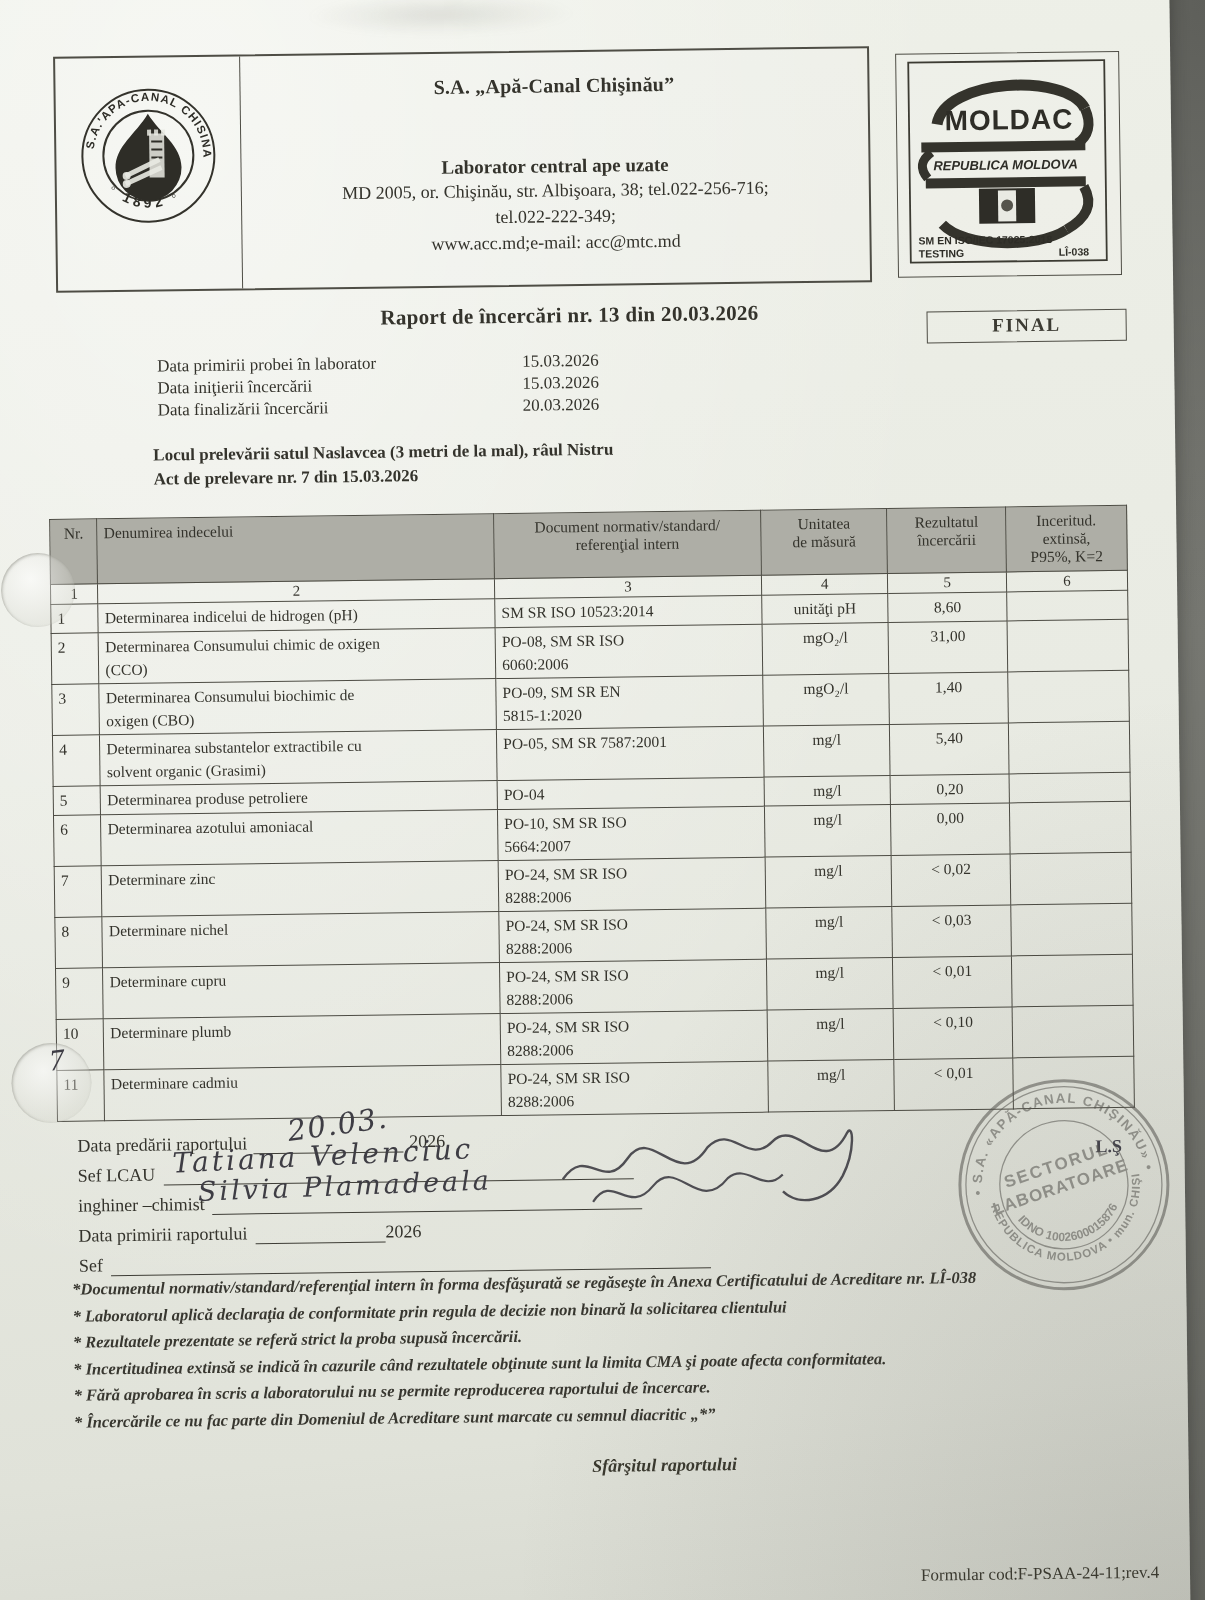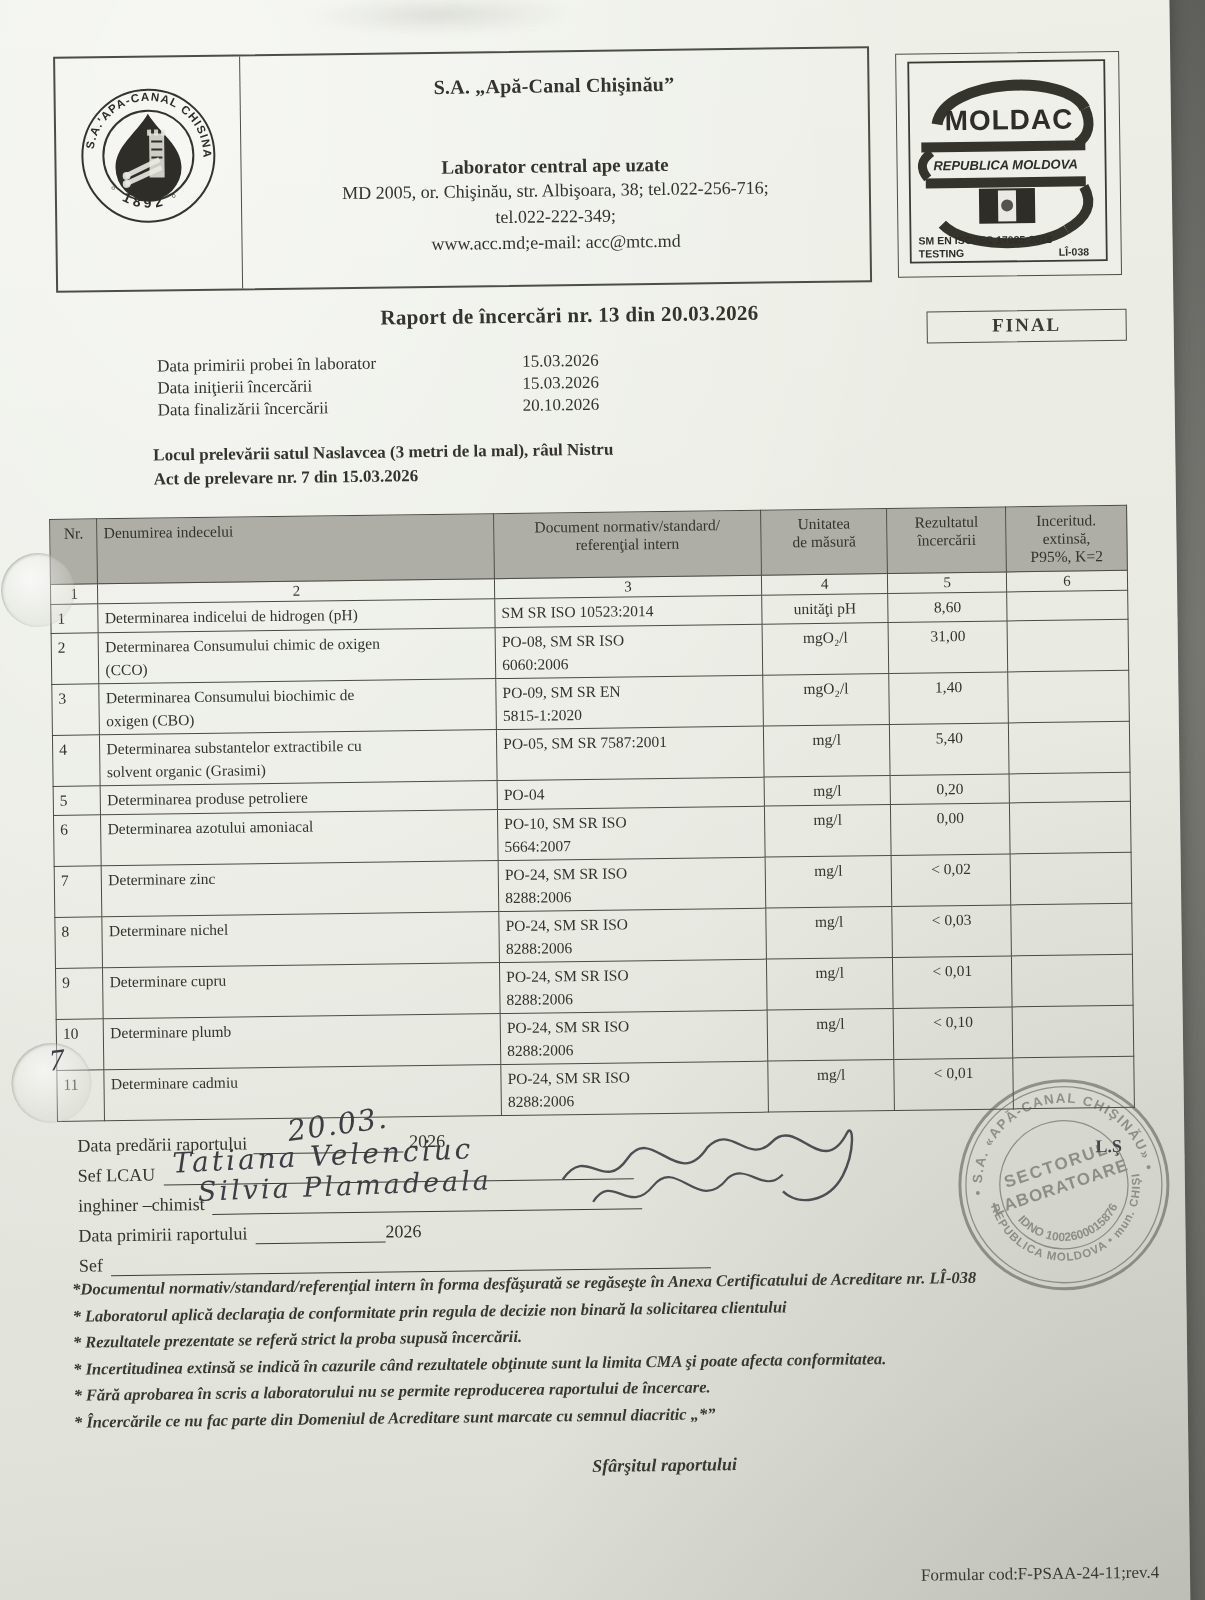--- a/index.html
+++ b/index.html
@@ -178,21 +178,21 @@
       <span class="date-value">15.03.2026</span>
     </div>
 
     <div class="date-row">
       <span class="date-label">Data iniţierii încercării</span>
       <span class="date-value">15.03.2026</span>
     </div>
 
     <div class="date-row">
       <span class="date-label">Data finalizării încercării</span>
-      <span class="date-value">20.10.2026</span>
+      <span class="date-value">20.03.2026</span>
     </div>
   </div>
 
   <div class="sampling">
     <div>Locul prelevării satul Naslavcea (3 metri de la mal), râul Nistru</div>
     <div>Act de prelevare nr. 7 din 15.03.2026</div>
   </div>
 
   <table class="results">
     <thead>

